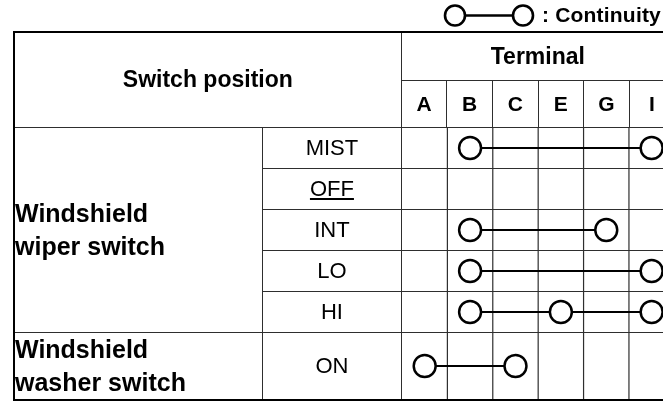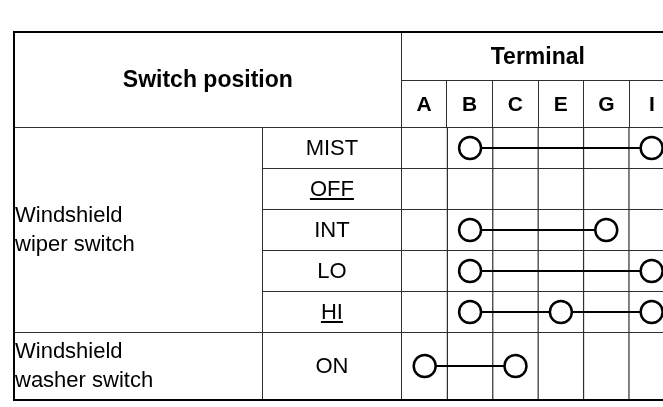--- a/index.html
+++ b/index.html
@@ -28,33 +28,43 @@
     background:#fff;
   }
   table.cont td, table.cont th {
     border:1px solid #2e2e2e;
     padding:0; color:#000; background:#fff;
   }
   .sp-cell   { font-size:23px; font-weight:700; text-align:center; }
   .terminal-cell { font-size:23px; font-weight:700; text-align:center; height:48px;margin-left:8px; }
   .letter-cell   { font-size:21px; font-weight:700; text-align:center; height:47px; }
   .group-cell {
-    font-size:22px; font-weight:400; text-align:left;
+    font-size:25px; font-weight:700; text-align:left;
     padding-left:48px; white-space:pre-line; line-height:1.3;
     vertical-align:middle;
   }
   .pos-cell { font-size:22px; font-weight:400; text-align:center; vertical-align:middle;margin-top:28px; }
   .term-area { padding:0; vertical-align:middle; }
   .term-area svg { display:block; width:100%; }
 </style>
 </head>
 <body>
 
 <div class="page">
 
+  <div class="legend">
+    <span class="legend-symbol">
+      <svg width="92" height="27" viewBox="0 0 92 27">
+        <line x1="20" y1="13.5" x2="72" y2="13.5" stroke="#000" stroke-width="2.4"></line>
+        <circle cx="12" cy="13.5" r="10" fill="#fff" stroke="#000" stroke-width="2.6"></circle>
+        <circle cx="80" cy="13.5" r="10" fill="#fff" stroke="#000" stroke-width="2.6"></circle>
+      </svg>
+    </span>
+    <span class="legend-label">: Continuity</span>
+  </div>
 
   <table class="cont">
     <colgroup>
       <col style="width:248px">
       <col style="width:138px">
       <col style="width:45.5px">
         <col style="width:45.5px">
         <col style="width:45.5px">
       <col style="width:45.5px">
         <col style="width:45.5px">
@@ -128,21 +138,21 @@
               <line x1="136.5" y1="0" x2="136.5" y2="40" stroke="#2e2e2e" stroke-width="1.2"></line>
               <line x1="182" y1="0" x2="182" y2="40" stroke="#2e2e2e" stroke-width="1.2"></line>
               <line x1="227.5" y1="0" x2="227.5" y2="40" stroke="#2e2e2e" stroke-width="1.2"></line>
               <line x1="68.25" y1="20" x2="250.25" y2="20" stroke="#000000" stroke-width="2.2"></line>
               <circle cx="68.25" cy="20" r="11" fill="#ffffff" stroke="#000000" stroke-width="2.5"></circle>
               <circle cx="250.25" cy="20" r="11" fill="#ffffff" stroke="#000000" stroke-width="2.5"></circle>
             </svg>
           </td>
         </tr>
         <tr>
-          <td class="pos-cell" style="height: 40px; text-decoration: underline;">HI</td>
+          <td class="pos-cell" style="height: 40px;">HI</td>
           <td class="term-area" colspan="6">
             <svg height="40" viewBox="0 0 273 40" preserveAspectRatio="none">
               <line x1="45.5" y1="0" x2="45.5" y2="40" stroke="#2e2e2e" stroke-width="1.2"></line>
               <line x1="91" y1="0" x2="91" y2="40" stroke="#2e2e2e" stroke-width="1.2"></line>
               <line x1="136.5" y1="0" x2="136.5" y2="40" stroke="#2e2e2e" stroke-width="1.2"></line>
               <line x1="182" y1="0" x2="182" y2="40" stroke="#2e2e2e" stroke-width="1.2"></line>
               <line x1="227.5" y1="0" x2="227.5" y2="40" stroke="#2e2e2e" stroke-width="1.2"></line>
               <line x1="68.25" y1="20" x2="250.25" y2="20" stroke="#000000" stroke-width="2.2"></line>
               <circle cx="68.25" cy="20" r="11" fill="#ffffff" stroke="#000000" stroke-width="2.5"></circle>
               <circle cx="159.25" cy="20" r="11" fill="#ffffff" stroke="#000000" stroke-width="2.5"></circle>

